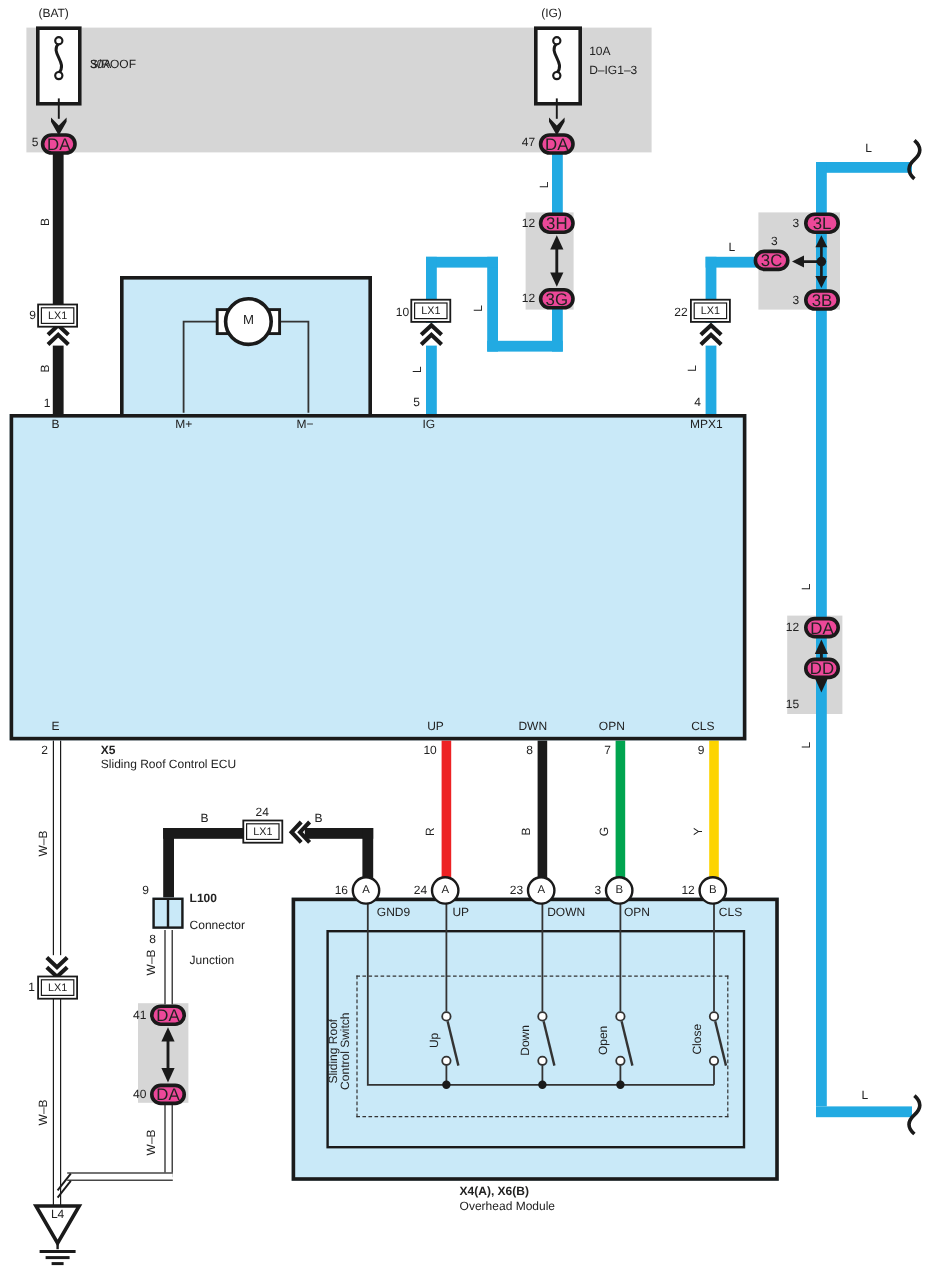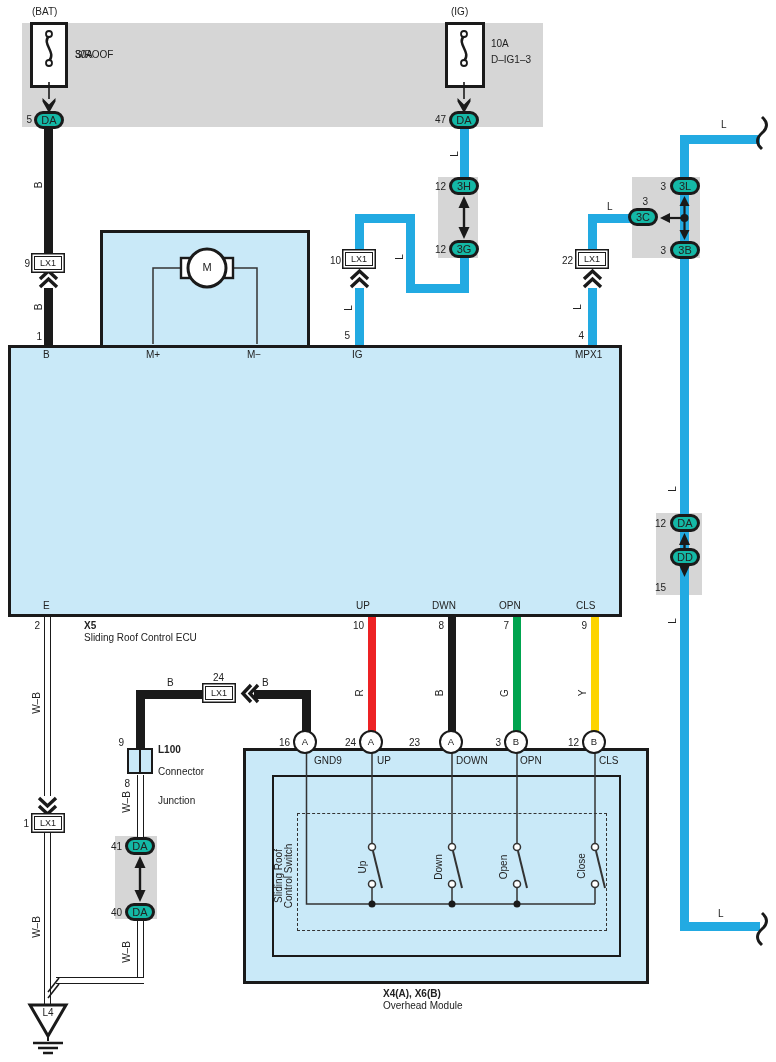--- a/index.html
+++ b/index.html
@@ -7,21 +7,21 @@
   .abs{position:absolute;}
   .panel{position:absolute;background:#d6d6d6;}
   .bbox{position:absolute;border:3px solid #1a1a1a;background:#c9e9f8;}
   .wire{position:absolute;}
   .wb{position:absolute;background:#fff;border-left:1.6px solid #1a1a1a;border-right:1.6px solid #1a1a1a;box-sizing:border-box;}
   .wbh{position:absolute;background:#fff;border-top:1.6px solid #1a1a1a;border-bottom:1.6px solid #1a1a1a;box-sizing:border-box;}
   .lbl{position:absolute;font-size:10px;line-height:11px;white-space:nowrap;color:#222;}
   .num{position:absolute;font-size:10px;line-height:11px;white-space:nowrap;text-align:right;color:#222;}
   .vlbl{position:absolute;font-size:10px;line-height:10px;white-space:nowrap;color:#222;transform:translate(-50%,-50%) rotate(-90deg);}
   .b{font-weight:bold;}
-  .oval{position:absolute;width:24px;height:12px;border:3px solid #1a1a1a;border-radius:10px;background:#14b8a6;font-size:11px;line-height:12px;text-align:center;color:#222;}
+  .oval{position:absolute;width:24px;height:12px;border:3px solid #1a1a1a;border-radius:10px;background:#ec4899;font-size:14px;line-height:12px;text-align:center;color:#222;}
   .lx1{position:absolute;width:26px;height:12px;background:#fff;border:1.5px solid #1a1a1a;box-shadow:0 0 0 1.5px #fff,0 0 0 3px #1a1a1a;font-size:9px;line-height:12px;text-align:center;box-sizing:content-box;color:#222;}
   .pc{position:absolute;width:20px;height:20px;border:2.8px solid #1a1a1a;border-radius:50%;background:#fff;font-size:9.5px;line-height:20px;text-align:center;color:#222;}
   svg{position:absolute;left:0;top:0;}
 </style>
 </head>
 <body>
 
 <div id="stage">
 
   <div class="panel" style="left:22px;top:23px;width:521px;height:104px"></div>
@@ -286,21 +286,21 @@
   <div class="vlbl" style="left:127px;top:952px">W–B</div>
 
   <div class="num" style="left:110px;top:737px;width:14px">9</div>
   <div class="num" style="left:116px;top:778px;width:14px">8</div>
   <div class="lbl b" style="left:158px;top:744px">L100</div>
   <div class="lbl" style="left:158px;top:795px">Junction</div>
   <div class="lbl" style="left:158px;top:766px">Connector</div>
 
   <div class="num" style="left:274px;top:737px;width:16px">16</div>
   <div class="num" style="left:340px;top:737px;width:16px">24</div>
-  <div class="num" style="left:404px;top:737px;width:16px">23</div>
+  <div class="num" style="left:420px;top:737px;width:16px">23</div>
   <div class="num" style="left:487px;top:737px;width:14px">3</div>
   <div class="num" style="left:561px;top:737px;width:18px">12</div>
   <div class="lbl" style="left:314px;top:755px">GND9</div>
   <div class="lbl" style="left:377px;top:755px">UP</div>
   <div class="lbl" style="left:456px;top:755px">DOWN</div>
   <div class="lbl" style="left:520px;top:755px">OPN</div>
   <div class="lbl" style="left:599px;top:755px">CLS</div>
 
   <div class="vlbl" style="left:284px;top:876px;text-align:center">
     <span>Sliding Roof</span><br>

